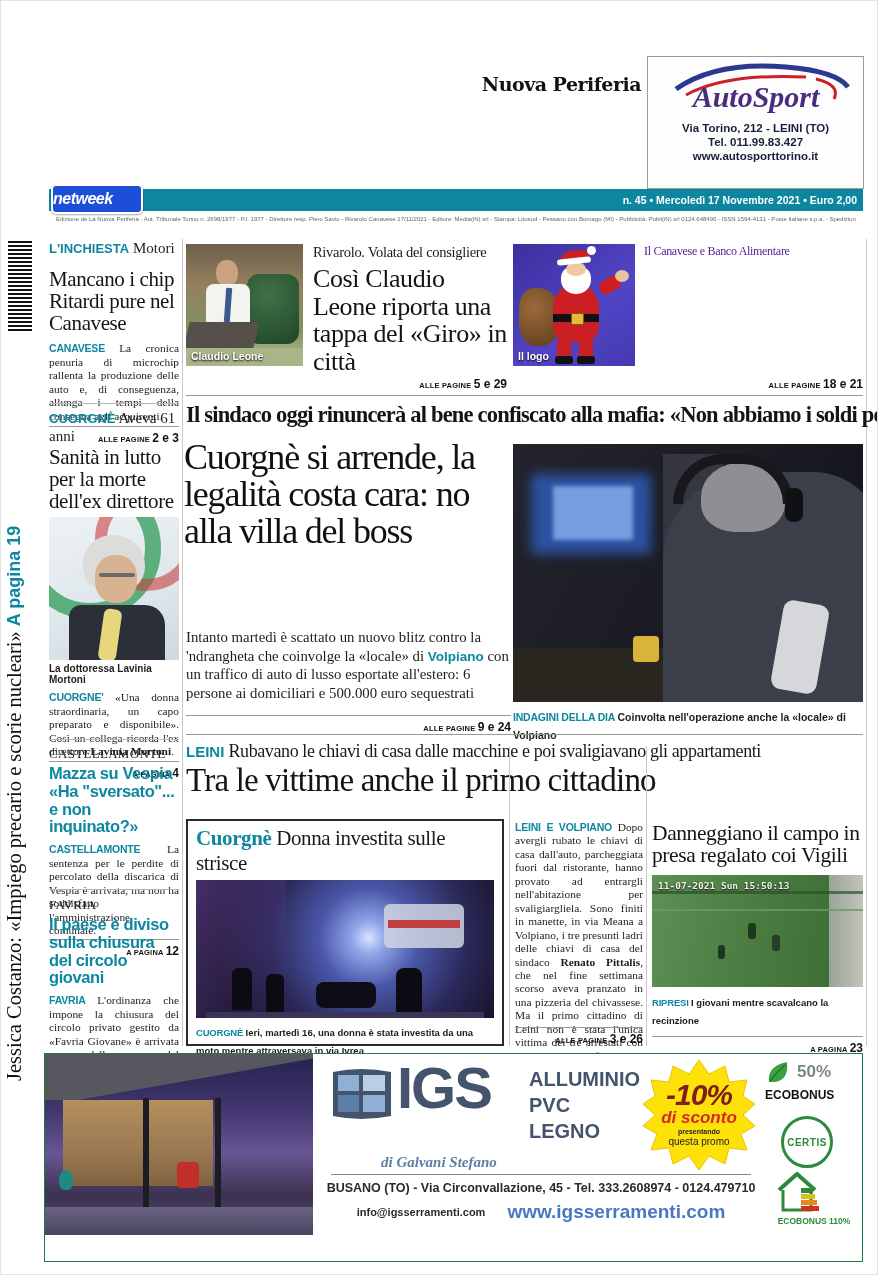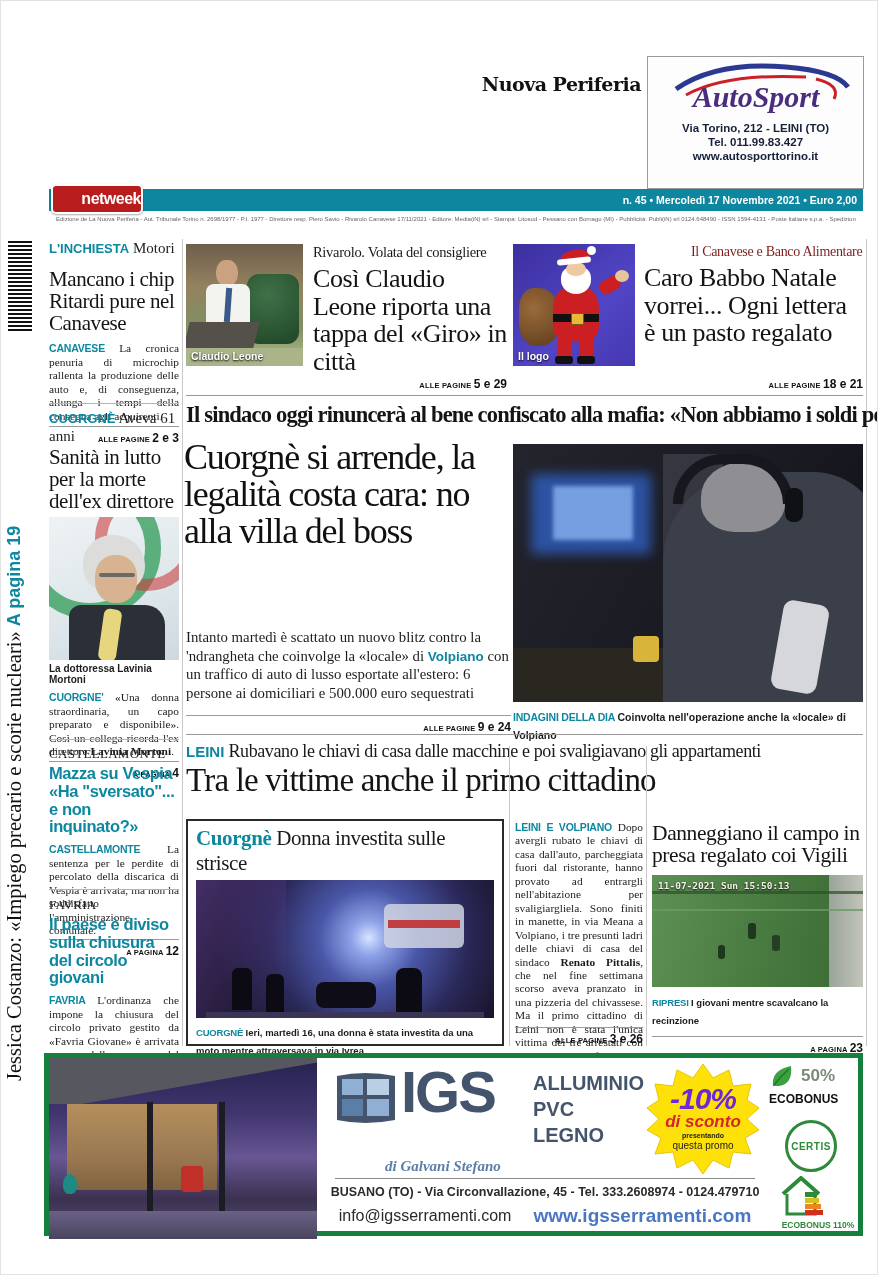--- a/index.html
+++ b/index.html
@@ -36,21 +36,21 @@
       <path d="M30 36 Q70 14 150 18" fill="none" stroke="#cc2027" stroke-width="3"></path>
       <path d="M160 20 Q185 26 178 40" fill="none" stroke="#cc2027" stroke-width="3"></path>
       <text x="100" y="48" text-anchor="middle" font-family="Liberation Serif,serif" font-style="italic" font-weight="bold" font-size="30" fill="#4a2d7e">AutoSport</text>
     </svg>
     <div class="sans" style="font-weight:bold;font-size:11.5px;color:#16203a;margin-top:1px;">Via Torino, 212 - LEINI (TO)</div>
     <div class="sans" style="font-weight:bold;font-size:11.5px;color:#16203a;margin-top:2px;">Tel.  011.99.83.427</div>
     <div class="sans" style="font-weight:bold;font-size:11.5px;color:#16203a;margin-top:2px;">www.autosporttorino.it</div>
   </div>
 
   <div class="abs" style="left:48px;top:188px;width:814px;height:22px;background:#0d87a0;"></div>
-  <div class="abs sans" style="left:50px;top:183px;width:88px;height:26px;background:#b91c1c;border:2px solid #fff;border-radius:5px;box-shadow:0 1px 2px rgba(0,0,0,0.35);color:#fff;font-weight:bold;font-size:16px;text-align:right;line-height:25px;letter-spacing:-0.5px;">netweek</div>
+  <div class="abs sans" style="left:50px;top:183px;width:88px;height:26px;background:#1d4ed8;border:2px solid #fff;border-radius:5px;box-shadow:0 1px 2px rgba(0,0,0,0.35);color:#fff;font-weight:bold;font-size:16px;text-align:left;line-height:25px;letter-spacing:-0.5px;font-style:italic;">netweek</div>
   <div class="abs sans" style="left:400px;top:188px;width:456px;height:22px;line-height:22px;color:#fff;font-weight:bold;font-size:10.5px;text-align:right;">n. 45 • Mercoledì 17 Novembre 2021 • Euro 2,00</div>
   <div class="abs sans" style="left:55px;top:215px;width:800px;font-size:6px;color:#666;text-align:center;white-space:nowrap;overflow:hidden;">Edizione de La Nuova Periferia - Aut. Tribunale Torino n. 2698/1977 - P.I. 1977 - Direttore resp. Piero Savio - Rivarolo Canavese 17/11/2021 - Editore: Media(iN) srl - Stampa: Litosud - Pessano con Bornago (MI) - Pubblicità: Publi(iN) srl 0124.648490 - ISSN 1594-4131 - Poste Italiane s.p.a. - Spedizione in A.P. - D.L. 353/2003 (conv. in L. 27/02/2004 n° 46) - art. 1 comma 1 - DCB LO - MI</div>
 
   <div class="abs" style="left:7px;top:240px;width:24px;height:92px;background:repeating-linear-gradient(to bottom,#111 0 2px,#fff 2px 4px);outline:3px solid #fff;"></div>
   <div class="abs vertical" style="left:2px;top:345px;height:735px;width:36px;font-size:20.5px;color:#111;">
     <span class="serif">Jessica Costanzo: «Impiego precario e scorie nucleari» </span><span class="kick" style="font-size:18px;">A pagina 19</span>
   </div>
 
   <div class="abs" style="left:48px;top:238px;width:130px;">
     <div style="margin-bottom:12px;">
@@ -147,22 +147,21 @@
     <div style="position:absolute;left:44px;top:14px;width:34px;height:6px;background:#fff;border-radius:3px;transform:rotate(-6deg);"></div>
     <div style="position:absolute;left:74px;top:2px;width:9px;height:9px;background:#fff;border-radius:50%;"></div>
     <div style="position:absolute;left:44px;top:96px;width:14px;height:20px;background:#cc1f24;"></div>
     <div style="position:absolute;left:66px;top:96px;width:14px;height:20px;background:#cc1f24;"></div>
     <div style="position:absolute;left:42px;top:112px;width:18px;height:8px;background:#111;border-radius:3px;"></div>
     <div style="position:absolute;left:64px;top:112px;width:18px;height:8px;background:#111;border-radius:3px;"></div>
     <div class="ph-cap">Il logo</div>
   </div>
 
   <div class="abs" style="left:643px;top:243px;width:219px;">
-    <div class="serif" style="font-size:14px;color:#7f1d1d;letter-spacing:-0.3px;white-space:nowrap;margin-left:47px;">Il Canavese e Banco Alimentare</div>
-    <div class="hl" style="font-size:26px;margin-top:4px;line-height:1.06;">Caro Babbo Natale vorrei... Ogni lettera è un pasto regalato</div>
+    <div class="serif" style="font-size:12px;color:#4c1d95;letter-spacing:-0.3px;white-space:nowrap;">Il Canavese e Banco Alimentare</div>
   </div>
   <div class="abs pageref" style="left:726px;top:372px;width:136px;border-top:none;">
     <span class="pr-label">ALLE PAGINE </span><span class="pr-num">18 e 21</span>
   </div>
 
   <div class="hline" style="left:185px;top:394px;width:677px;background:#999;"></div>
 
   <div class="abs serif" style="left:185px;top:401px;width:677px;font-size:22.5px;font-weight:bold;color:#141414;letter-spacing:-0.8px;white-space:nowrap;">Il sindaco oggi rinuncerà al bene confiscato alla mafia: «Non abbiamo i soldi per i lavori»</div>
 
   <div class="abs hl" style="left:183px;top:438px;width:332px;font-size:36px;letter-spacing:-1.2px;line-height:1.03;color:#101010;">Cuorgnè si arrende, la legalità costa cara: no alla villa del boss</div>
@@ -240,21 +239,21 @@
       <div style="position:absolute;left:6px;top:5px;color:#f2f2e8;font:bold 9.5px 'DejaVu Sans Mono',monospace;text-shadow:0 1px 2px #000;">11-07-2021 Sun 15:50:13</div>
     </div>
     <div style="margin-top:5px;">
       <span class="lead" style="font-size:9.5px;">RIPRESI </span><span class="cap" style="font-size:9.5px;"> I giovani mentre scavalcano la recinzione</span>
     </div>
     <div class="pageref" style="margin-top:8px;">
       <span class="pr-label">A PAGINA </span><span class="pr-num">23</span>
     </div>
   </div>
 
-  <div class="abs" style="left:43px;top:1052px;width:819px;height:183px;border:5px solid #15803d;box-sizing:border-box;background:#fff;">
+  <div class="abs" style="left:43px;top:1052px;width:819px;height:209px;border:1px solid #15803d;box-sizing:border-box;background:#fff;">
 
     <div class="ph" style="left:0;top:0;width:268px;height:181px;background:linear-gradient(180deg,#23234e 0%,#41356e 30%,#675693 55%,#3c3150 78%,#57506e 100%);">
       <div style="position:absolute;left:0;top:0;width:268px;height:46px;background:linear-gradient(170deg,#57575f 55%,transparent 56%);"></div>
       <div style="position:absolute;left:18px;top:46px;width:150px;height:86px;background:linear-gradient(180deg,#caa05a,#8a6a3a);opacity:.85;"></div>
       <div style="position:absolute;left:98px;top:44px;width:6px;height:110px;background:#1c1c24;"></div>
       <div style="position:absolute;left:170px;top:44px;width:6px;height:110px;background:#1c1c24;"></div>
       <div style="position:absolute;left:132px;top:108px;width:22px;height:26px;background:#c03028;border-radius:4px;"></div>
       <div style="position:absolute;left:14px;top:116px;width:14px;height:20px;background:#1d8a84;border-radius:50% 50% 40% 40%;"></div>
       <div style="position:absolute;left:0;bottom:0;width:268px;height:28px;background:linear-gradient(180deg,#6a6286,#4a445e);"></div>
     </div>
@@ -271,21 +270,21 @@
       <div class="sans" style="position:absolute;left:198px;top:6px;font-weight:bold;font-size:20px;color:#44546d;">ALLUMINIO</div>
       <div class="sans" style="position:absolute;left:198px;top:32px;font-weight:bold;font-size:20px;color:#44546d;">PVC</div>
       <div class="sans" style="position:absolute;left:198px;top:58px;font-weight:bold;font-size:20px;color:#44546d;">LEGNO</div>
       <div class="serif" style="position:absolute;left:50px;top:92px;font-style:italic;font-weight:bold;font-size:15px;color:#5b7ea6;">di Galvani Stefano</div>
     </div>
 
     <div class="abs" style="left:598px;top:6px;width:112px;height:110px;">
       <svg width="112" height="110" viewBox="0 0 112 110" style="position:absolute;left:0;top:0;">
         <polygon fill="#ffe10a" stroke="#e8c400" stroke-width="1" points="56,0 66,14 82,6 86,22 104,20 100,36 112,44 100,55 112,66 98,74 104,90 86,88 82,104 66,96 56,110 46,96 30,104 26,88 8,90 14,74 0,66 12,55 0,44 12,36 8,20 26,22 30,6 46,14"></polygon>
       </svg>
-      <div class="sans" style="position:absolute;left:0;top:18px;width:112px;text-align:center;font-weight:bold;font-size:30px;color:#6d28d9;font-style:italic;letter-spacing:-1px;">-10%</div>
+      <div class="sans" style="position:absolute;left:0;top:18px;width:112px;text-align:center;font-weight:bold;font-size:30px;color:#7f1d1d;font-style:italic;letter-spacing:-1px;">-10%</div>
       <div class="sans" style="position:absolute;left:0;top:48px;width:112px;text-align:center;font-weight:bold;font-size:17px;color:#d6252b;font-style:italic;">di sconto</div>
       <div class="sans" style="position:absolute;left:0;top:68px;width:112px;text-align:center;font-weight:bold;font-size:7px;color:#222;">presentando</div>
       <div class="sans" style="position:absolute;left:0;top:76px;width:112px;text-align:center;font-weight:normal;font-size:10px;color:#222;">questa promo</div>
     </div>
 
     <div class="abs" style="left:718px;top:6px;width:96px;height:50px;">
       <svg width="26" height="26" viewBox="0 0 26 26" style="position:absolute;left:2px;top:0;">
         <path d="M4 22 Q2 6 22 2 Q24 20 10 22 Q6 22 4 22 Z" fill="#3aa040"></path>
         <path d="M5 21 Q12 12 20 5" stroke="#1e7a28" stroke-width="1.5" fill="none"></path>
       </svg>
@@ -303,19 +302,19 @@
         <rect x="24" y="22" width="14" height="5" fill="#d8c020"></rect>
         <rect x="24" y="28" width="16" height="5" fill="#e88820"></rect>
         <rect x="24" y="34" width="18" height="5" fill="#d03020"></rect>
       </svg>
       <div class="sans" style="position:absolute;left:0;top:44px;width:86px;text-align:center;font-weight:bold;font-size:8.5px;color:#2e8a3a;">ECOBONUS 110%</div>
     </div>
 
     <div class="hline" style="left:286px;top:120px;width:420px;background:#8a8a8a;"></div>
     <div class="abs sans" style="left:276px;top:127px;width:440px;text-align:center;font-weight:bold;font-size:12.5px;color:#2a2a2a;">BUSANO (TO) - Via Circonvallazione, 45 - Tel. 333.2608974 - 0124.479710</div>
     <div class="abs" style="left:276px;top:147px;width:440px;text-align:center;">
-      <span class="sans" style="font-weight:normal;font-size:16px;color:#2a2a2a;vertical-align:middle;margin-top:16px;">info@igsserramenti.com</span>
+      <span class="sans" style="font-weight:bold;font-size:11px;color:#2a2a2a;vertical-align:middle;margin-top:16px;">info@igsserramenti.com</span>
       <span style="display:inline-block;width:14px;"></span>
       <span class="sans" style="font-weight:bold;font-size:19px;color:#4a77c4;vertical-align:middle;">www.igsserramenti.com</span>
     </div>
   </div>
 
 </div>
 
 </body></html>

